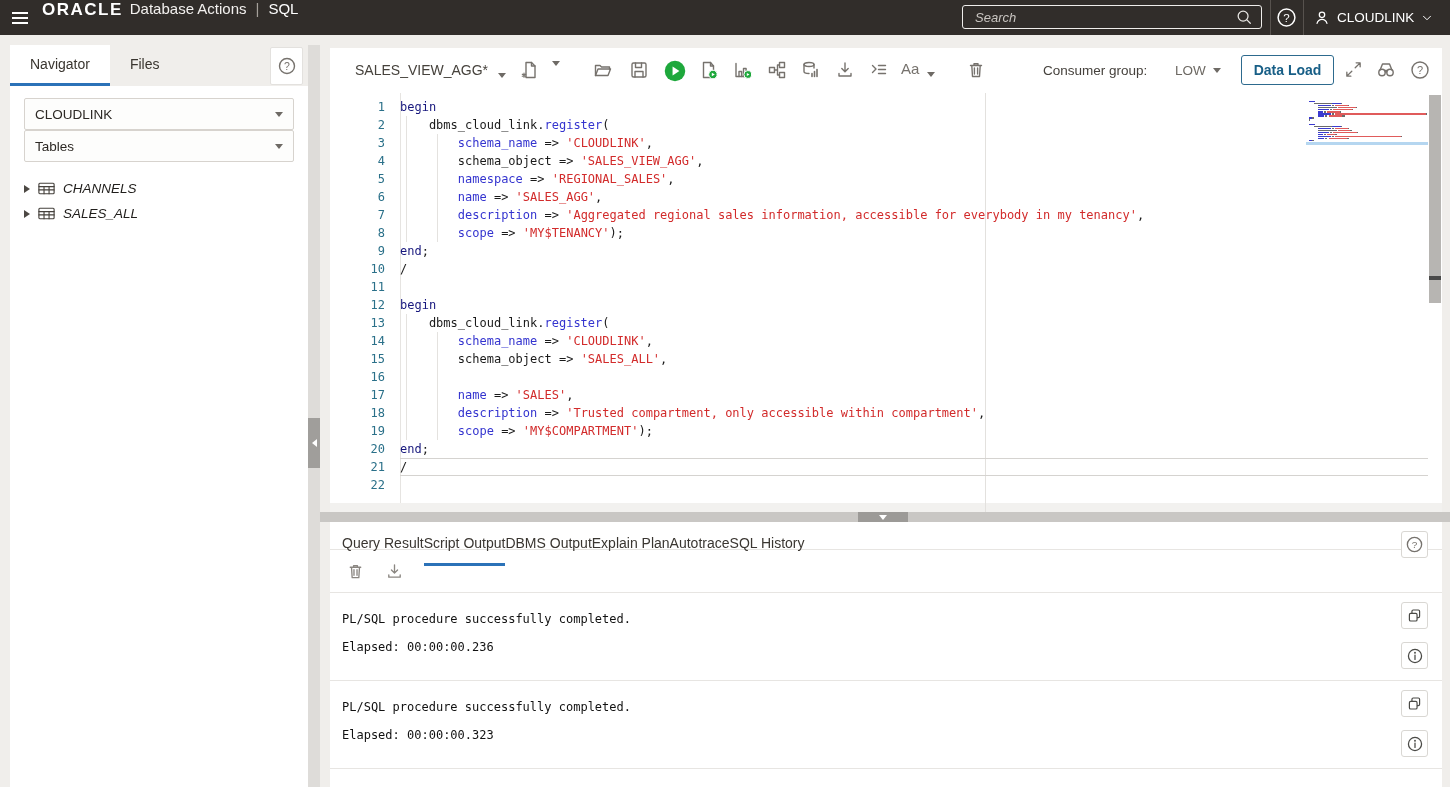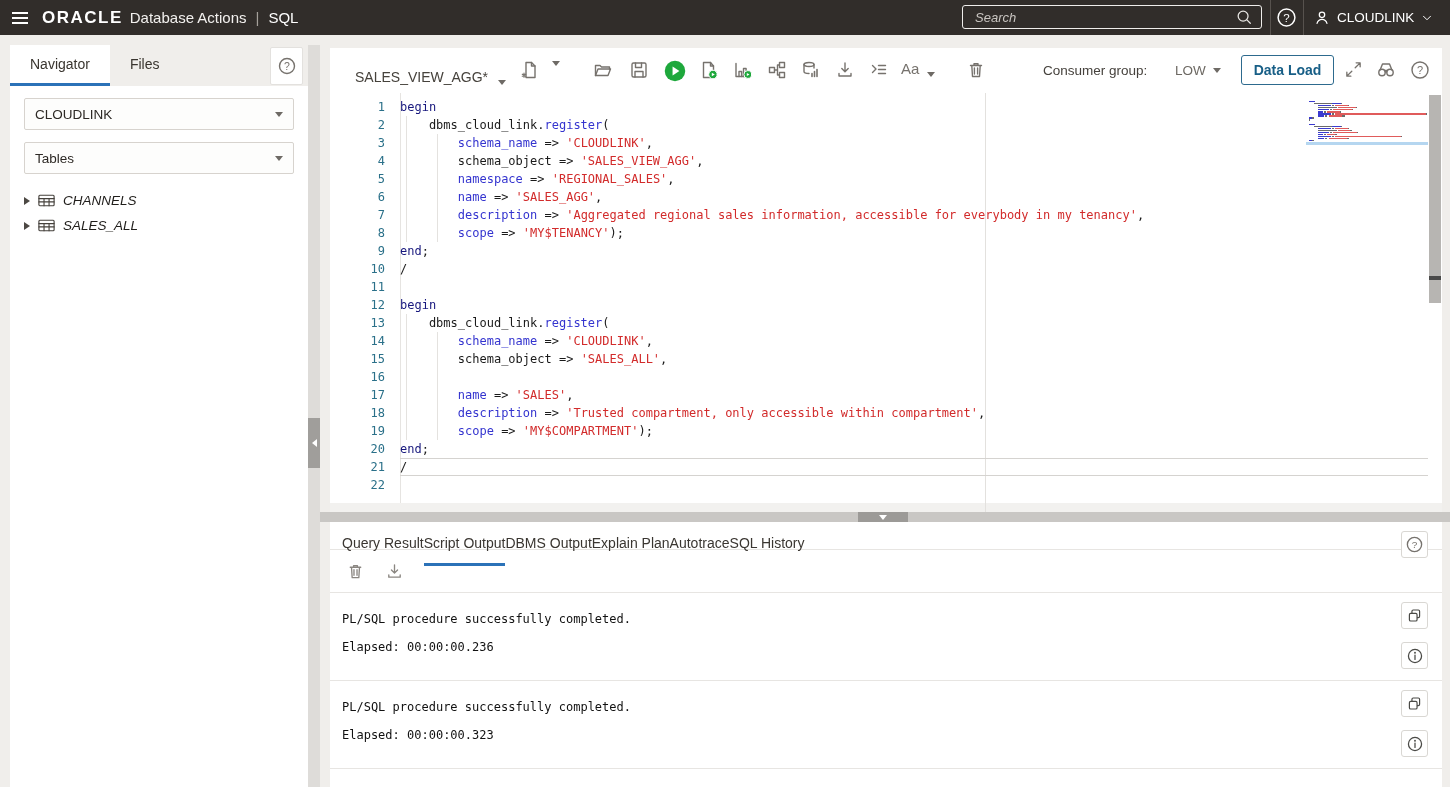--- a/index.html
+++ b/index.html
@@ -1,20 +1,20 @@
 <!DOCTYPE html>
 <html><head>
 <meta charset="utf-8">
 <style>
   html,body{margin:0;padding:0;background:#f0eeeb;}
   #app{position:relative;width:1450px;height:787px;background:#f0eeeb;overflow:hidden;
        font-family:"Liberation Sans",sans-serif;-webkit-font-smoothing:antialiased;}
   svg{display:block;fill:none;stroke:#76726d;stroke-width:1.4;stroke-linecap:round;stroke-linejoin:round;}
   
-  #header{position:absolute;left:0;top:0;width:1450px;height:35px;background:#312d2a;display:flex;align-items:center;}
+  #header{position:absolute;left:0;top:0;width:1450px;height:35px;background:#312d2a;display:flex;}
   #hamburger{width:34px;height:35px;display:flex;flex-direction:column;justify-content:center;gap:3px;padding-left:12px;box-sizing:border-box;cursor:pointer;}
   #hamburger div{width:16px;height:2px;background:#fff;}
   .logo-oracle{color:#fff;font-weight:700;font-size:17px;letter-spacing:1.5px;margin-left:8px;}
   .logo-suite{color:#f2f0ee;font-size:15px;margin-left:7px;font-weight:400;}
   .logo-sep{color:#a5a09b;margin:0 9px;font-size:15px;}
   .logo-app{color:#fff;font-size:15px;}
   #hd-search{position:absolute;left:962px;top:5px;width:300px;height:24px;border:1px solid #efedeb;border-radius:3px;
              background:transparent;display:flex;align-items:center;box-sizing:border-box;}
   #hd-search input{flex:1;background:transparent;border:none;outline:none;color:#e8e6e3;font-size:13px;font-style:italic;padding:0 8px 0 12px;font-family:"Liberation Sans",sans-serif;}
   #hd-search input::placeholder{color:#c9c5c1;}
@@ -24,21 +24,21 @@
   #hd-help svg{stroke:#fff;}
   #hd-user{position:absolute;left:1313px;top:0;height:35px;display:flex;align-items:center;gap:6px;cursor:pointer;color:#fff;font-size:13.5px;}
   #hd-user svg{stroke:#fff;}
   
   #sidebar{position:absolute;left:10px;top:45px;width:298px;height:742px;background:#fff;}
   .side-tabs{height:41px;background:#f0eeeb;display:flex;position:relative;}
   .side-tab{padding:0 20px;line-height:39px;font-size:14px;color:#39352f;cursor:pointer;box-sizing:border-box;height:41px;}
   .side-tab.active{background:#fff;border-bottom:3px solid #2b72b8;}
   #side-help{position:absolute;right:5px;top:2px;width:33px;height:38px;background:#fff;border:1px solid #e3e1de;border-radius:2px;display:flex;align-items:center;justify-content:center;cursor:pointer;box-sizing:border-box;}
   .sel{margin:12px 14px 0;height:32px;border:1px solid #d7d3ce;border-radius:2px;background:#fdfdfc;display:flex;align-items:center;justify-content:space-between;padding:0 10px;font-size:13.5px;color:#2d2925;cursor:pointer;box-sizing:border-box;}
-  .sel + .sel{margin-top:12px;}
+  .sel + .sel{margin-top:0;}
   .caret{width:0;height:0;border-left:4.5px solid transparent;border-right:4.5px solid transparent;border-top:5.5px solid #6e6a65;}
   .caret-sm{width:0;height:0;border-left:4px solid transparent;border-right:4px solid transparent;border-top:5px solid #6e6a65;}
   #side-search-row{margin:6px 14px 0;display:flex;gap:6px;}
   #side-search-row input{width:181px;height:31px;border:1px solid #d7d3ce;border-radius:2px;padding:0 8px;font-size:13px;font-style:italic;color:#3a3631;outline:none;box-sizing:border-box;font-family:"Liberation Sans",sans-serif;}
   #side-search-row input::placeholder{color:#8f8b85;}
   .sq-btn{width:33px;height:31px;border:1px solid #d7d3ce;border-radius:2px;background:#fff;display:flex;align-items:center;justify-content:center;cursor:pointer;box-sizing:border-box;}
   .dots{display:flex;gap:2.5px;}
   .dots div{width:3px;height:3px;border-radius:50%;background:#6e6a65;}
   #tree{margin:14px 0 0 14px;}
   .tree-row{height:25px;display:flex;align-items:center;gap:7px;cursor:pointer;}
@@ -49,21 +49,21 @@
   #v-splitter{position:absolute;left:308px;top:45px;width:12px;height:742px;background:#dedcd9;cursor:col-resize;}
   #v-handle{position:absolute;left:0;top:373px;width:12px;height:50px;background:#a09e9b;display:flex;align-items:center;justify-content:center;}
   #v-handle div{width:0;height:0;border-top:4px solid transparent;border-bottom:4px solid transparent;border-right:5px solid #fff;}
   #h-splitter{position:absolute;left:320px;top:512px;width:1130px;height:10px;background:#c9c7c4;cursor:row-resize;}
   #h-handle{position:absolute;left:538px;top:0;width:50px;height:10px;background:#9c9a97;display:flex;align-items:center;justify-content:center;}
   #h-handle div{width:0;height:0;border-left:4px solid transparent;border-right:4px solid transparent;border-top:5px solid #fff;}
   
   #worksheet-panel{position:absolute;left:330px;top:48px;width:1112px;height:464px;background:#fff;}
   #ws-toolbar{position:absolute;left:0;top:0;width:1112px;height:45px;}
   .tbtn{position:absolute;top:12px;cursor:pointer;}
-  #ws-name{position:absolute;left:25px;top:14px;font-size:14px;color:#46423c;display:flex;align-items:flex-end;gap:10px;cursor:pointer;margin-top:7px;}
+  #ws-name{position:absolute;left:25px;top:14px;font-size:14px;color:#46423c;display:flex;align-items:flex-end;gap:10px;cursor:pointer;}
   #consumer{position:absolute;left:713px;top:15px;font-size:13.5px;color:#45413c;}
   #consumer-val{position:absolute;left:845px;top:15px;font-size:13.5px;color:#6d6963;display:flex;align-items:center;gap:7px;cursor:pointer;}
   #data-load{position:absolute;left:911px;top:7px;width:93px;height:30px;border:1px solid #2d6a8e;border-radius:3px;background:#fff;color:#175e86;font-size:14px;font-weight:600;display:flex;align-items:center;justify-content:center;cursor:pointer;box-sizing:border-box;font-family:"Liberation Sans",sans-serif;}
   #aa-label{font-size:15px;color:#76726d;position:absolute;left:571px;top:12px;display:flex;align-items:flex-end;gap:8px;cursor:pointer;}
   
   #editor-region{position:absolute;left:0;top:45px;width:1112px;height:419px;background:#fff;overflow:hidden;}
   #code-area{position:absolute;left:0;top:0;right:0;bottom:0;padding-top:5px;font-family:"DejaVu Sans Mono",monospace;font-size:12px;}
   .crow{display:flex;height:18px;line-height:18px;position:relative;z-index:2;}
   .crow .num{width:55px;padding-right:15px;text-align:right;color:#2a7089;flex:none;}
   .crow .txt{white-space:pre;color:#1a1a1a;}

